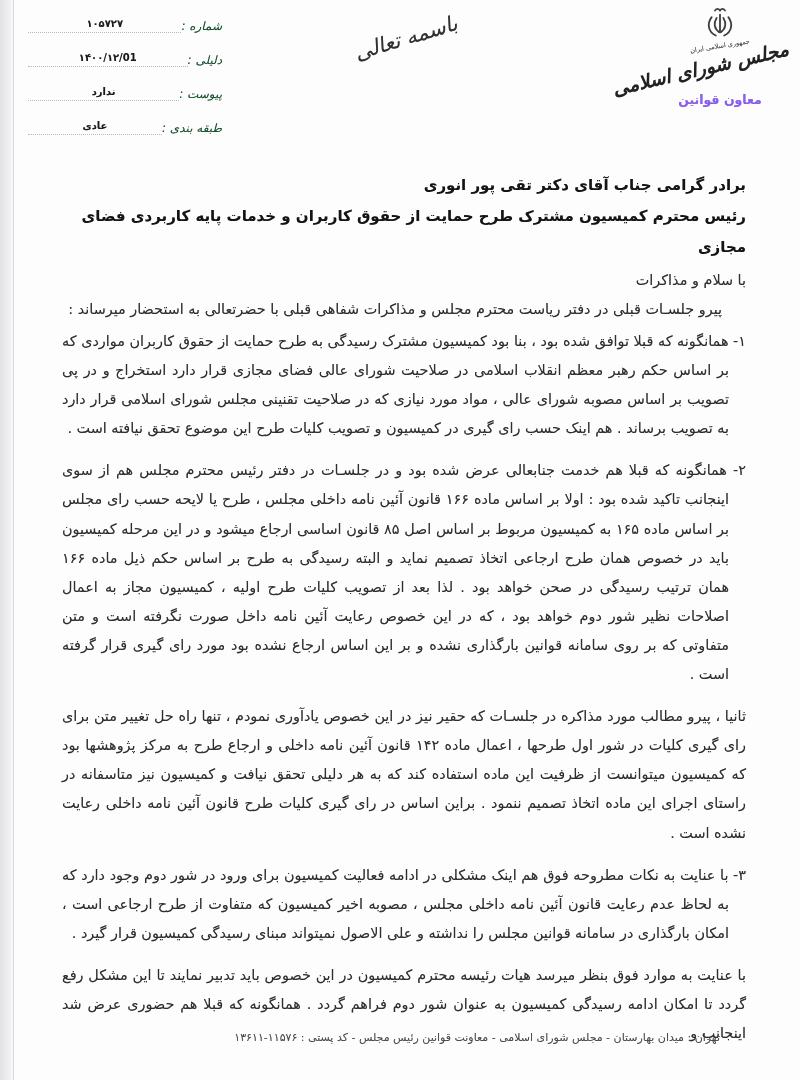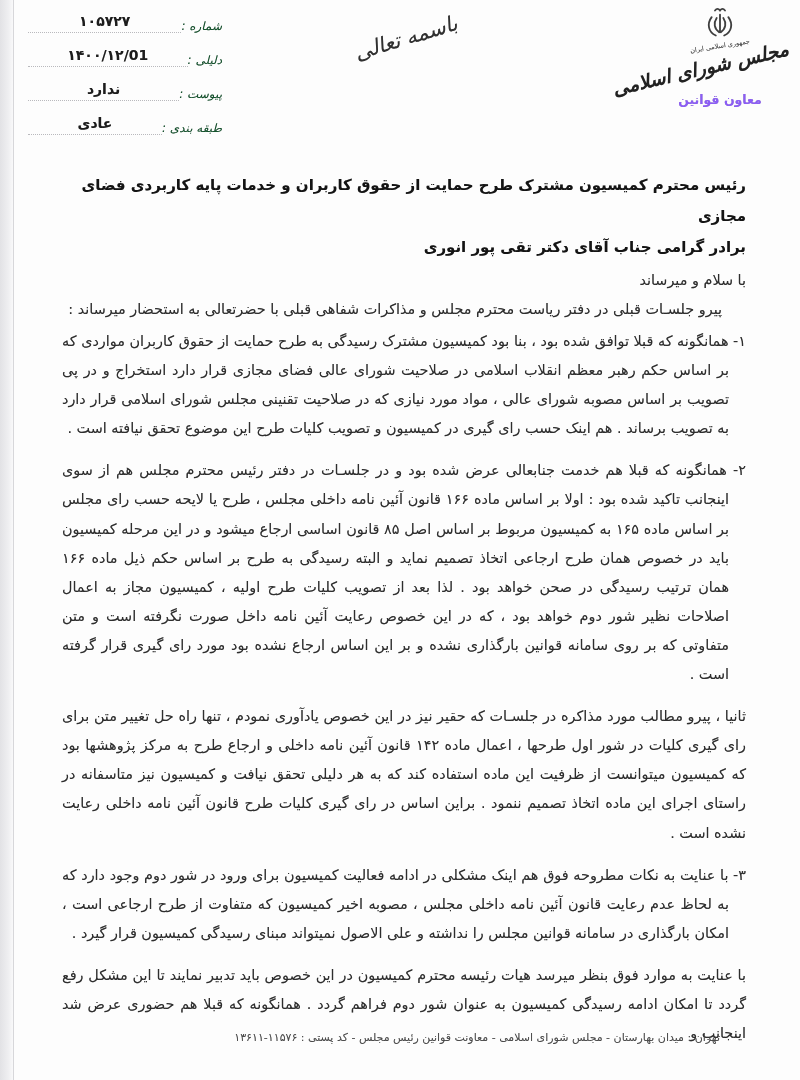--- a/index.html
+++ b/index.html
@@ -15,21 +15,21 @@
     border-right:1px solid #d7d7da;
   }
   
   .meta{position:absolute;left:26px;top:12px;width:198px;}
   .meta-row{display:flex;align-items:flex-end;height:21px;margin-bottom:13px;}
   .meta-label{
     font-size:12px;font-style:italic;color:#14532d;white-space:nowrap;
     padding-right:2px;transform:scaleY(.95);
   }
   .meta-value{
-    flex:1;text-align:center;font-weight:bold;font-size:14px;color:#1c1c1c;
+    flex:1;text-align:center;font-weight:bold;font-size:10px;color:#1c1c1c;
     border-bottom:1px dotted #b9b9bd;padding-bottom:3px;margin-left:2px;white-space:nowrap;
   }
   
   .bismillah{
     position:absolute;left:330px;top:26px;width:152px;text-align:center;
     font-size:21px;font-style:italic;font-weight:500;color:#303030;
     transform:rotate(-17deg);white-space:nowrap;letter-spacing:-1px;
   }
   
   .letterhead{position:absolute;left:650px;top:6px;width:140px;text-align:center;}
@@ -103,26 +103,26 @@
         <path d="M8,13 C2,21 4,31 13,35"></path>
         <path d="M28,13 C34,21 32,31 23,35"></path>
       </g>
     </svg>
     <div class="republic">جمهوری اسلامی ایران</div>
     <div class="assembly">مجلس شورای اسلامی</div>
     <div class="department">معاون قوانین</div>
   </div>
 
   <div class="addressee">
+    <div>برادر گرامی جناب آقای دکتر تقی پور انوری</div>
     <div>رئیس محترم کمیسیون مشترک طرح حمایت از حقوق کاربران و خدمات پایه کاربردی فضای مجازی</div>
-    <div>برادر گرامی جناب آقای دکتر تقی پور انوری</div>
   </div>
 
   <div class="body-text">
-    <div class="salutation">با سلام و میرساند</div>
+    <div class="salutation">با سلام و مذاکرات</div>
     <div class="intro">پیرو جلسـات قبلی در دفتر ریاست محترم مجلس و مذاکرات شفاهی قبلی با حضرتعالی به استحضار میرساند :</div>
     <p class="hang">۱- همانگونه که قبلا توافق شده بود ، بنا بود کمیسیون مشترک رسیدگی به طرح حمایت از حقوق کاربران مواردی که بر اساس حکم رهبر معظم انقلاب اسلامی در صلاحیت شورای عالی فضای مجازی قرار دارد استخراج و در پی تصویب بر اساس مصوبه شورای عالی ، مواد مورد نیازی که در صلاحیت تقنینی مجلس شورای اسلامی قرار دارد به تصویب برساند . هم اینک حسب رای گیری در کمیسیون و تصویب کلیات طرح این موضوع تحقق نیافته است .</p>
     <p class="hang">۲- همانگونه که قبلا هم خدمت جنابعالی عرض شده بود و در جلسـات در دفتر رئیس محترم مجلس هم از سوی اینجانب تاکید شده بود : اولا بر اساس ماده ۱۶۶ قانون آئین نامه داخلی مجلس ، طرح یا لایحه حسب رای مجلس بر اساس ماده ۱۶۵ به کمیسیون مربوط بر اساس اصل ۸۵ قانون اساسی ارجاع میشود و در این مرحله کمیسیون باید در خصوص همان طرح ارجاعی اتخاذ تصمیم نماید و البته رسیدگی به طرح بر اساس حکم ذیل ماده ۱۶۶ همان ترتیب رسیدگی در صحن خواهد بود . لذا بعد از تصویب کلیات طرح اولیه ، کمیسیون مجاز به اعمال اصلاحات نظیر شور دوم خواهد بود ، که در این خصوص رعایت آئین نامه داخل صورت نگرفته است و متن متفاوتی که بر روی سامانه قوانین بارگذاری نشده و بر این اساس ارجاع نشده بود مورد رای گیری قرار گرفته است .</p>
     <p>ثانیا ، پیرو مطالب مورد مذاکره در جلسـات که حقیر نیز در این خصوص یادآوری نمودم ، تنها راه حل تغییر متن برای رای گیری کلیات در شور اول طرحها ، اعمال ماده ۱۴۲ قانون آئین نامه داخلی و ارجاع طرح به مرکز پژوهشها بود که کمیسیون میتوانست از ظرفیت این ماده استفاده کند که به هر دلیلی تحقق نیافت و کمیسیون نیز متاسفانه در راستای اجرای این ماده اتخاذ تصمیم ننمود . براین اساس در رای گیری کلیات طرح قانون آئین نامه داخلی رعایت نشده است .</p>
     <p class="hang">۳- با عنایت به نکات مطروحه فوق هم اینک مشکلی در ادامه فعالیت کمیسیون برای ورود در شور دوم وجود دارد که به لحاظ عدم رعایت قانون آئین نامه داخلی مجلس ، مصوبه اخیر کمیسیون که متفاوت از طرح ارجاعی است ، امکان بارگذاری در سامانه قوانین مجلس را نداشته و علی الاصول نمیتواند مبنای رسیدگی کمیسیون قرار گیرد .</p>
     <p>با عنایت به موارد فوق بنظر میرسد هیات رئیسه محترم کمیسیون در این خصوص باید تدبیر نمایند تا این مشکل رفع گردد تا امکان ادامه رسیدگی کمیسیون به عنوان شور دوم فراهم گردد . همانگونه که قبلا هم حضوری عرض شد اینجانب و</p>
   </div>
 
   <div class="footer">تهران : میدان بهارستان - مجلس شورای اسلامی - معاونت قوانین رئیس مجلس - کد پستی : ۱۱۵۷۶-۱۳۶۱۱</div>
 

